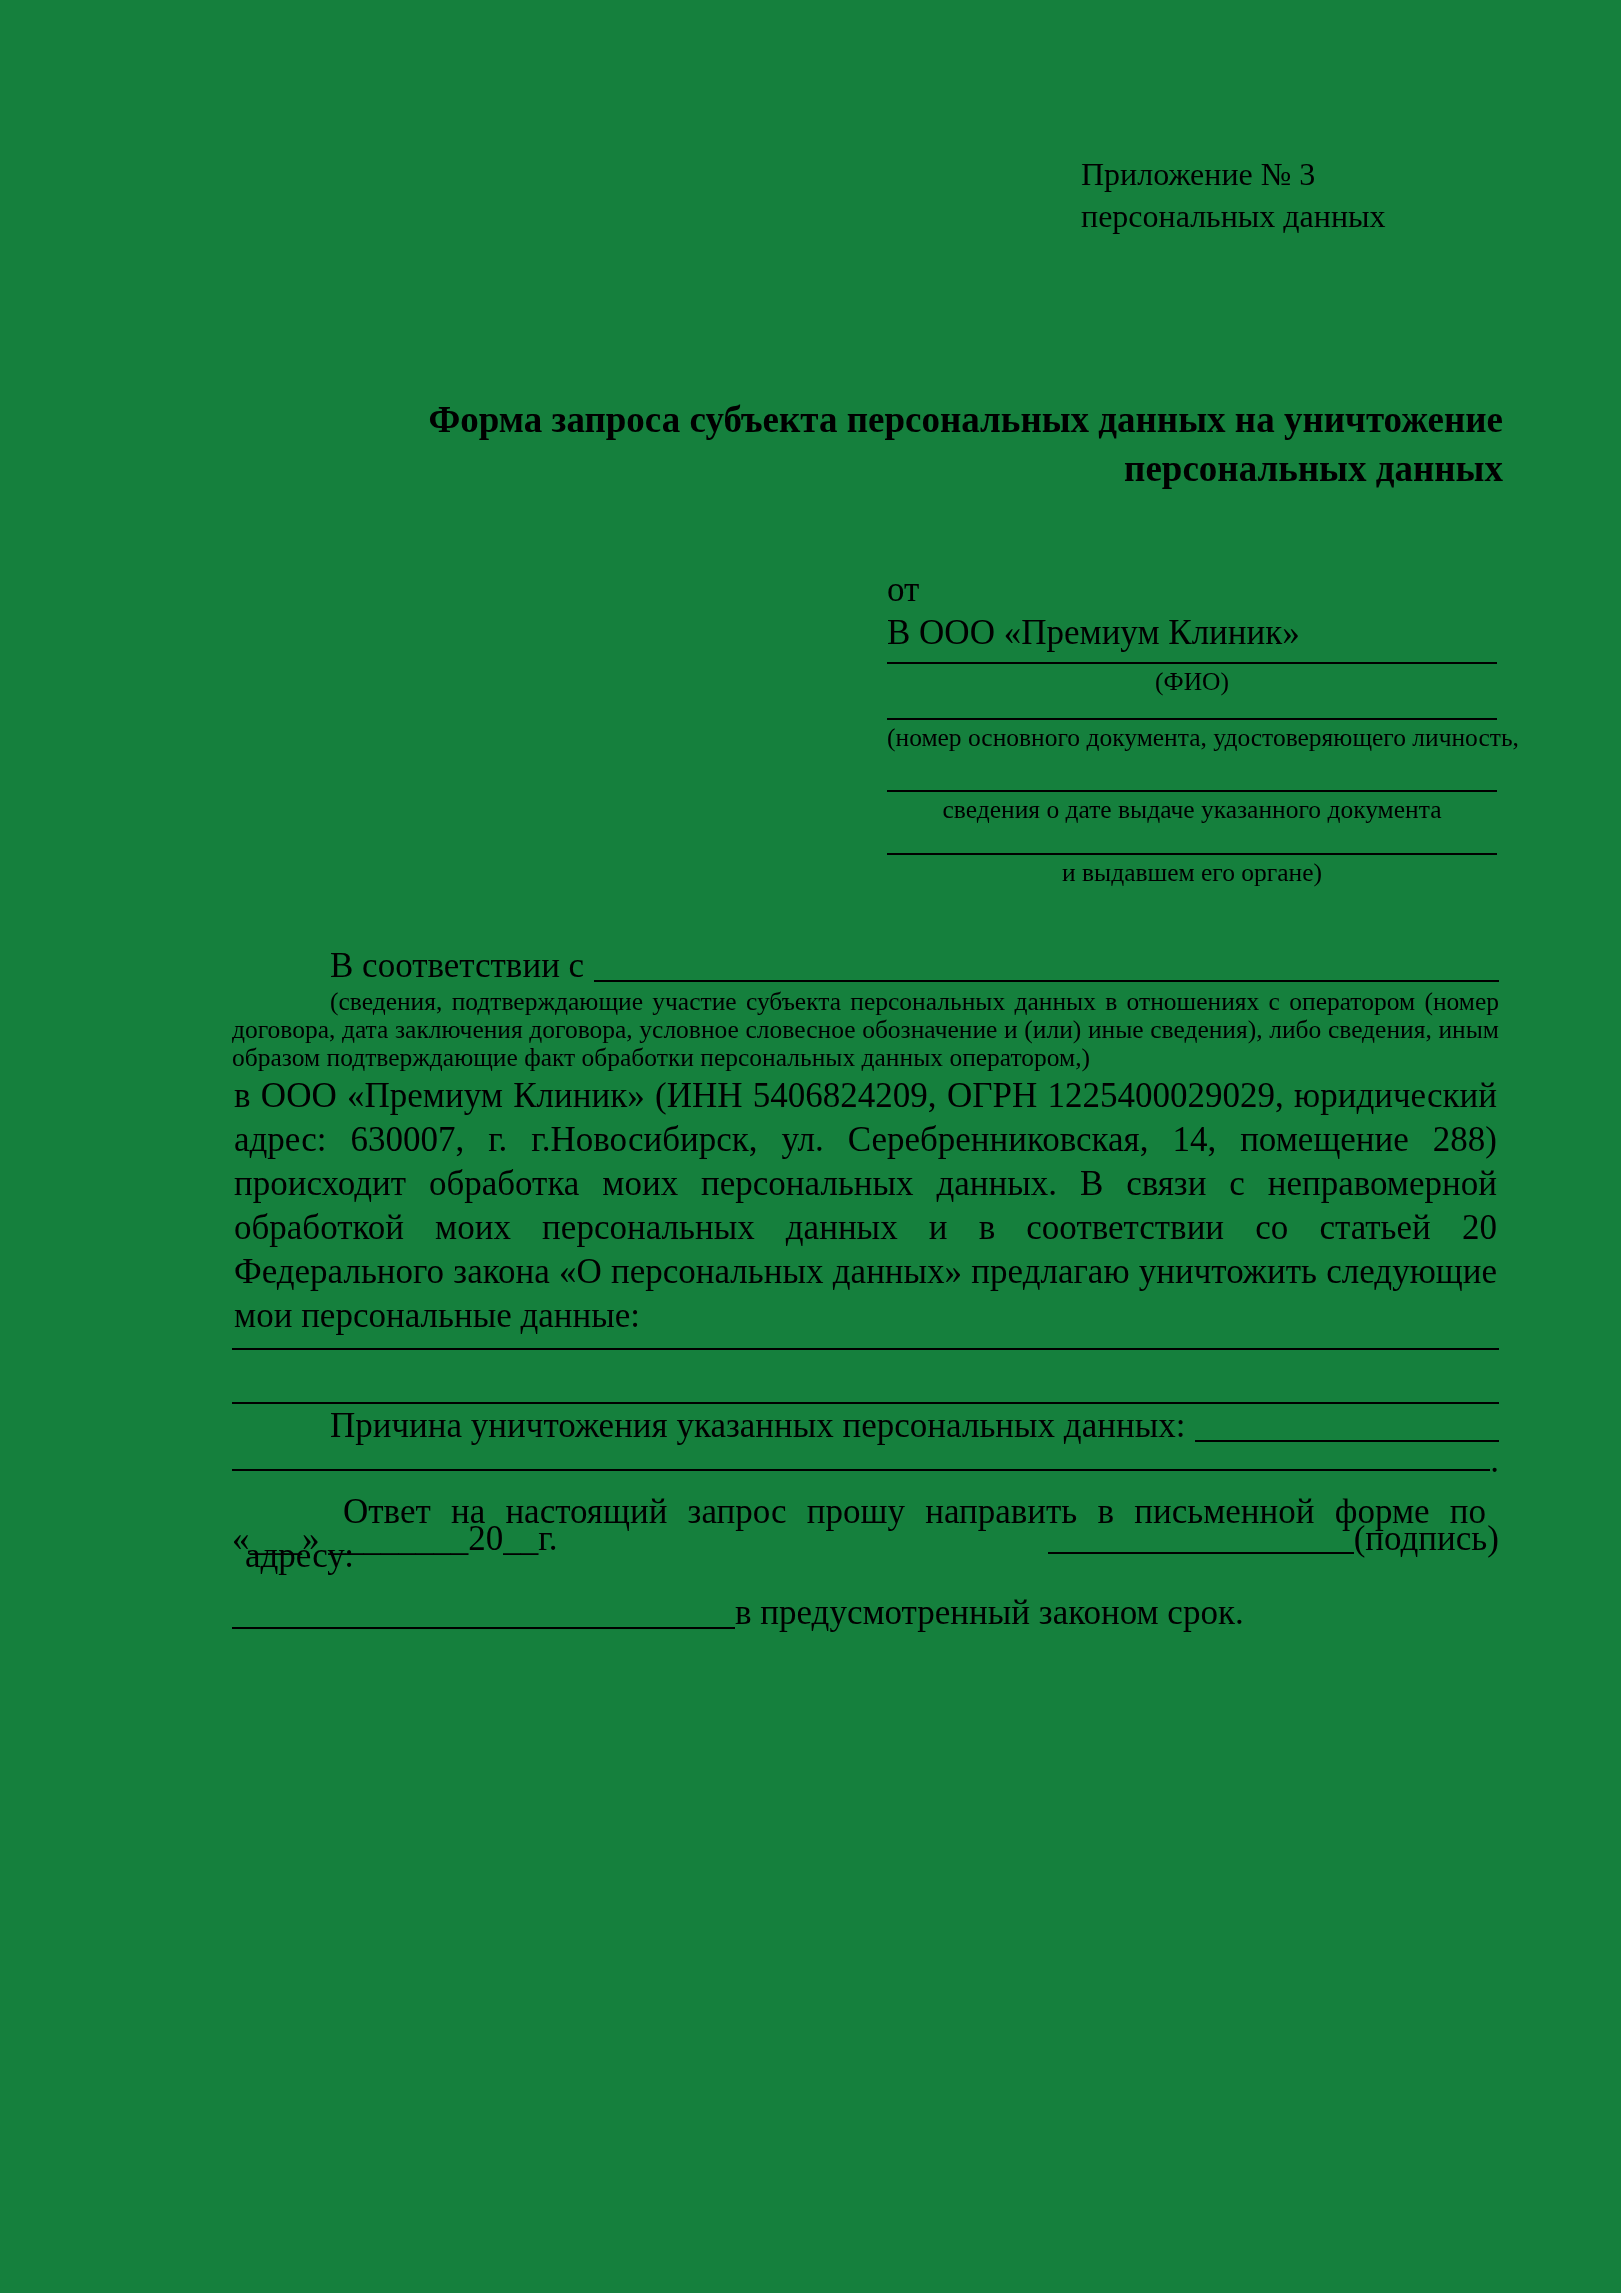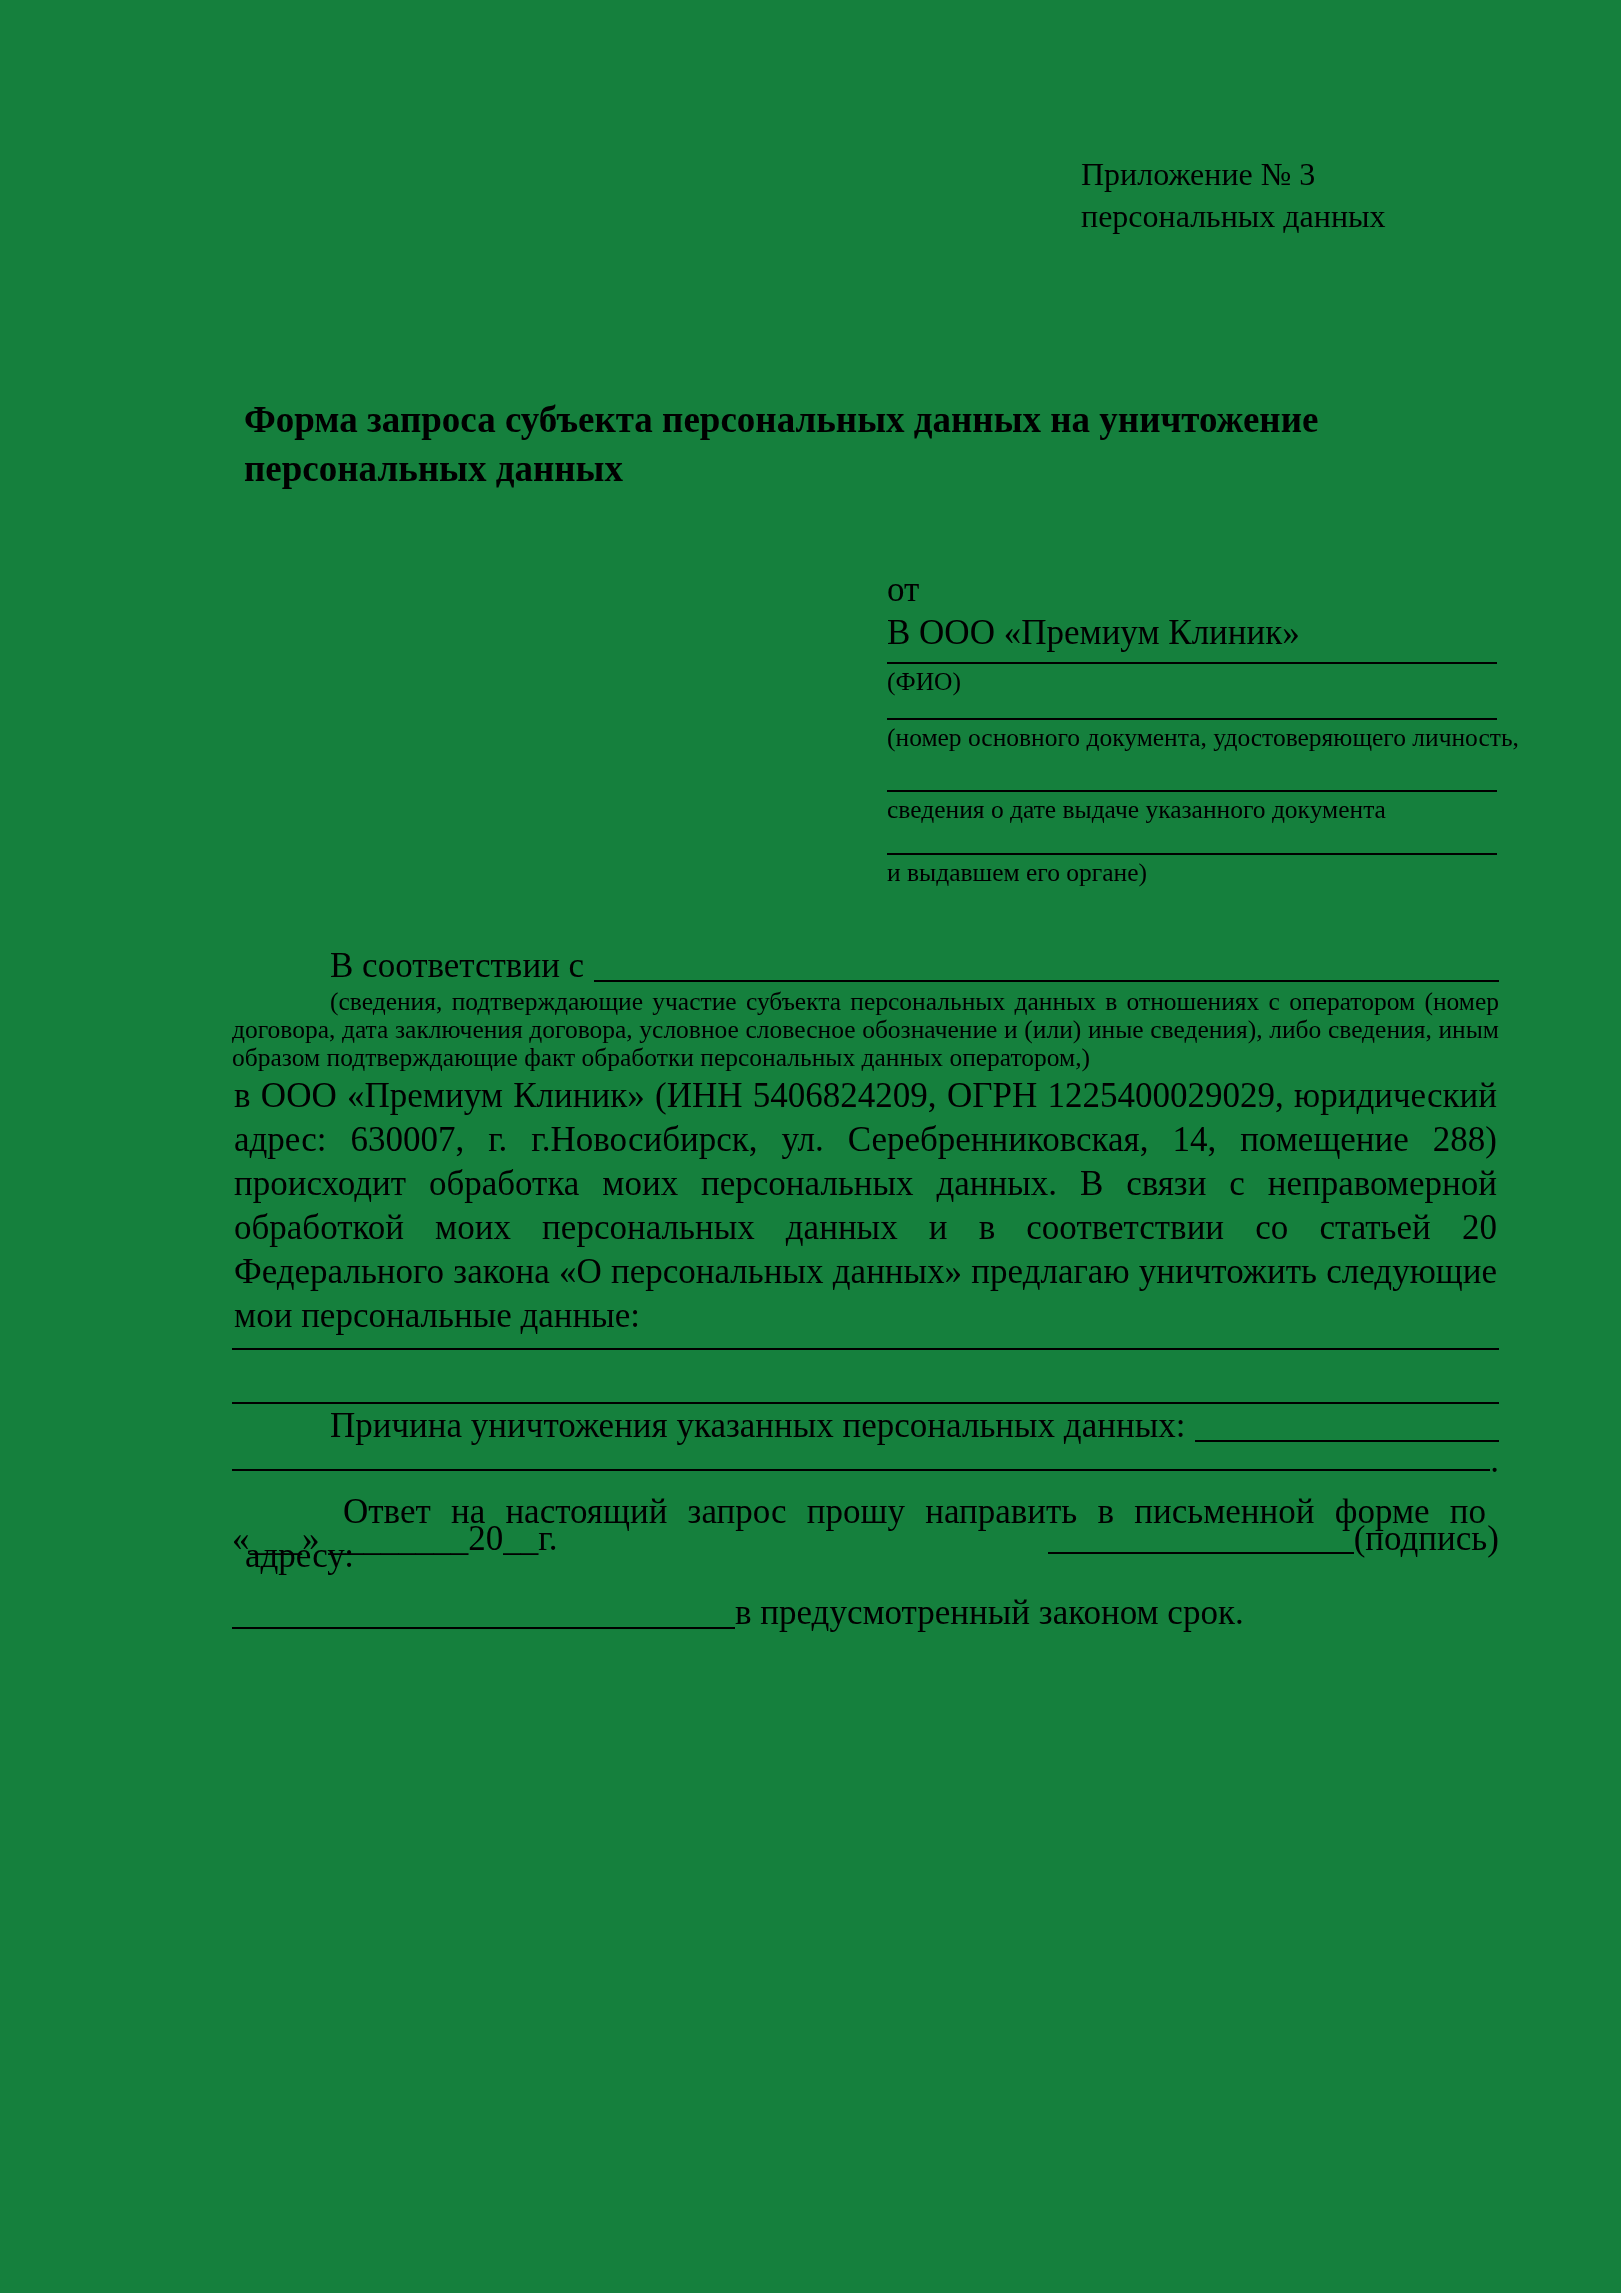--- a/index.html
+++ b/index.html
@@ -5,26 +5,26 @@
   html,body{margin:0;padding:0;background:#ffffff;}
   .page{
     position:relative;width:1621px;height:2294px;background:#15803d;
     font-family:Liberation Serif, serif;color:#000;
     overflow:hidden;
   }
   
   .header-block{position:absolute;left:1081px;top:153px;font-size:32px;line-height:42px;}
   
   .doc-title{
-    position:absolute;left:244px;top:395px;width:1267px;margin:0;
-    text-align:left;font-size:37px;line-height:49px;font-weight:700;
+    position:absolute;left:236px;top:395px;width:1267px;margin:0;
+    text-align:right;font-size:37px;line-height:49px;font-weight:700;
   }
   
   .addressee{position:absolute;left:887px;top:568px;width:610px;font-size:35px;line-height:43px;}
-  .addressee .caption{font-size:25.5px;line-height:35px;white-space:nowrap;}
+  .addressee .caption{font-size:25.5px;line-height:35px;text-align:center;white-space:nowrap;}
   .ufield{border-bottom:2.9px solid #000;}
   .uf-1{height:7.8px;}
   .uf-2{height:19.6px;}
   .uf-3{height:35px;}
   .uf-4{height:25.5px;}
   
   .body-block{position:absolute;left:232px;top:944px;width:1267px;font-size:35px;line-height:44px;}
   .frow{display:flex;align-items:stretch;}
   .frow .lbl{white-space:nowrap;padding-right:9.8px;}
   .frow .fill{flex:1 1 auto;border-bottom:2.9px solid #000;margin-bottom:5.9px;}

